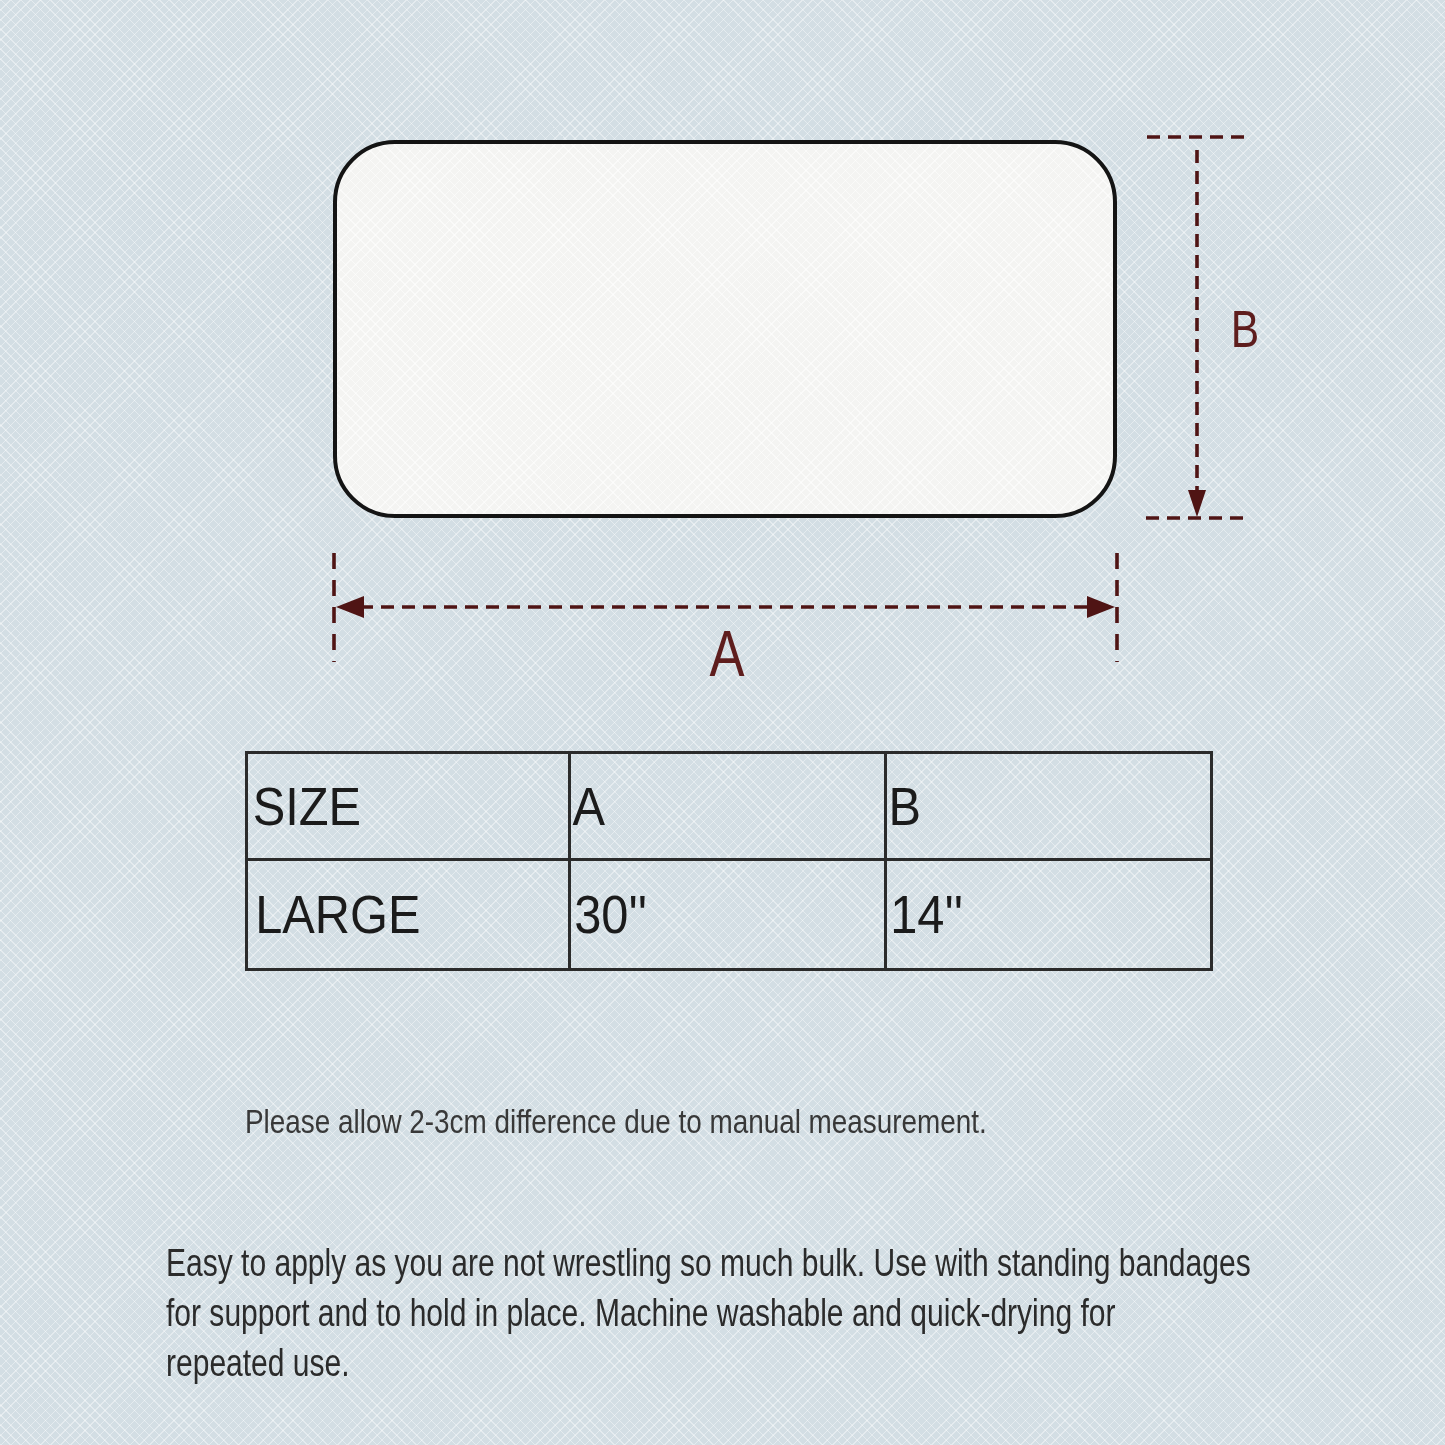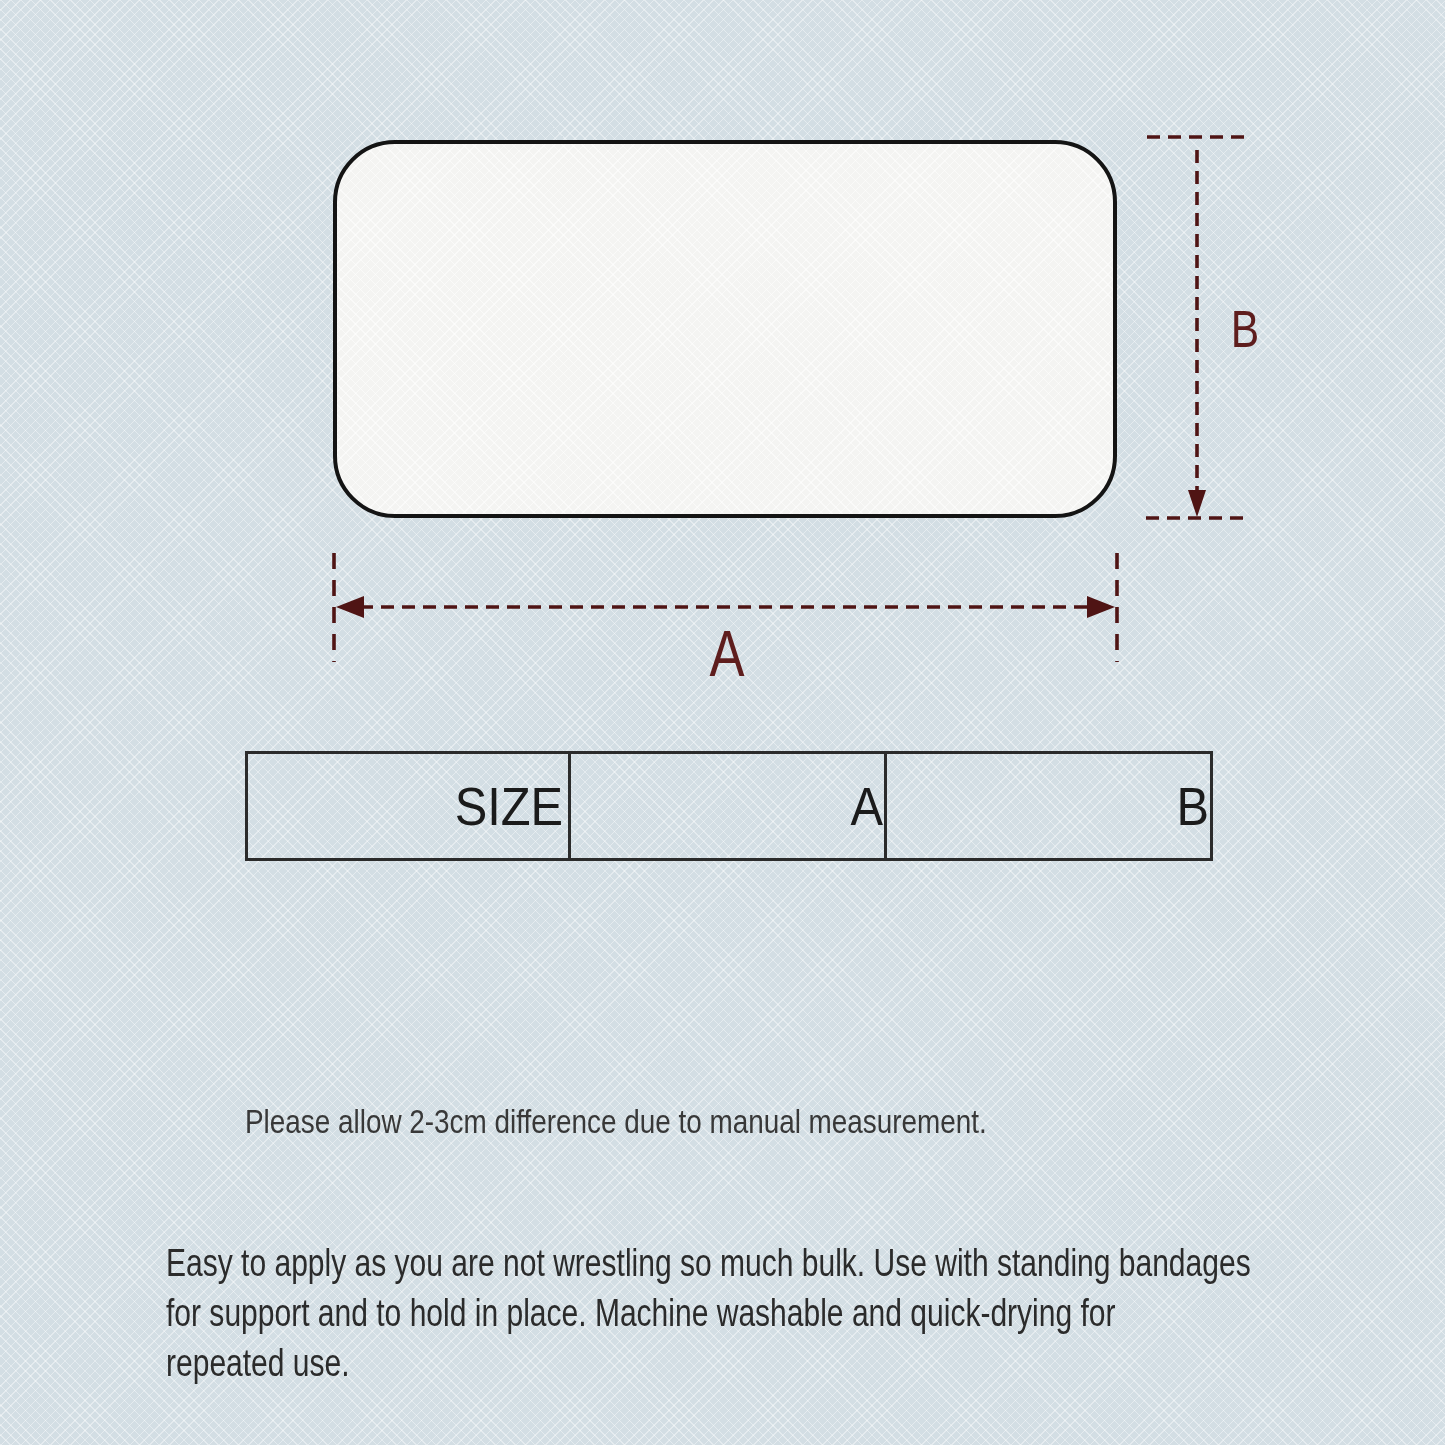--- a/index.html
+++ b/index.html
@@ -82,21 +82,21 @@
   .size-table {
     position: absolute;
     left: 245px;
     top: 751px;
     width: 965px;
     border-collapse: collapse;
     table-layout: fixed;
   }
   .size-table td {
     border: 3px solid var(--table-border);
-    text-align: right;
+    text-align: left;
     vertical-align: middle;
     font-size: 53px;
     color: var(--table-text);
     letter-spacing: 0px;
   }
   .size-table .col-size { width: 323px; }
   .size-table .col-a    { width: 316px; }
   .size-table .col-b    { width: 326px; }
   .size-table .row-head td   { height: 107px; }
   .size-table .row-medium td { height: 110px; }
@@ -159,20 +159,25 @@
   <div class="dim-label dim-label-a">A</div>
   <div class="dim-label dim-label-b">B</div>
 
   <table class="size-table">
     <tbody>
       <tr class="row-head">
         <td class="col-size"><span class="cell-inner">SIZE</span></td>
         <td class="col-a"><span class="cell-inner">A</span></td>
         <td class="col-b"><span class="cell-inner">B</span></td>
       </tr>
+      <tr class="row-large">
+        <td><span class="cell-inner">LARGE</span></td>
+        <td><span class="cell-inner">30''</span></td>
+        <td><span class="cell-inner">14''</span></td>
+      </tr>
     </tbody>
   </table>
 
   <div class="note-text">Please allow 2-3cm difference due to manual measurement.</div>
 
   <div class="description">
     <div class="desc-line">Easy to apply as you are not wrestling so much bulk. Use with standing bandages</div>
     <div class="desc-line">for support and to hold in place. Machine washable and quick-drying for</div>
     <div class="desc-line">repeated use.</div>
   </div>

